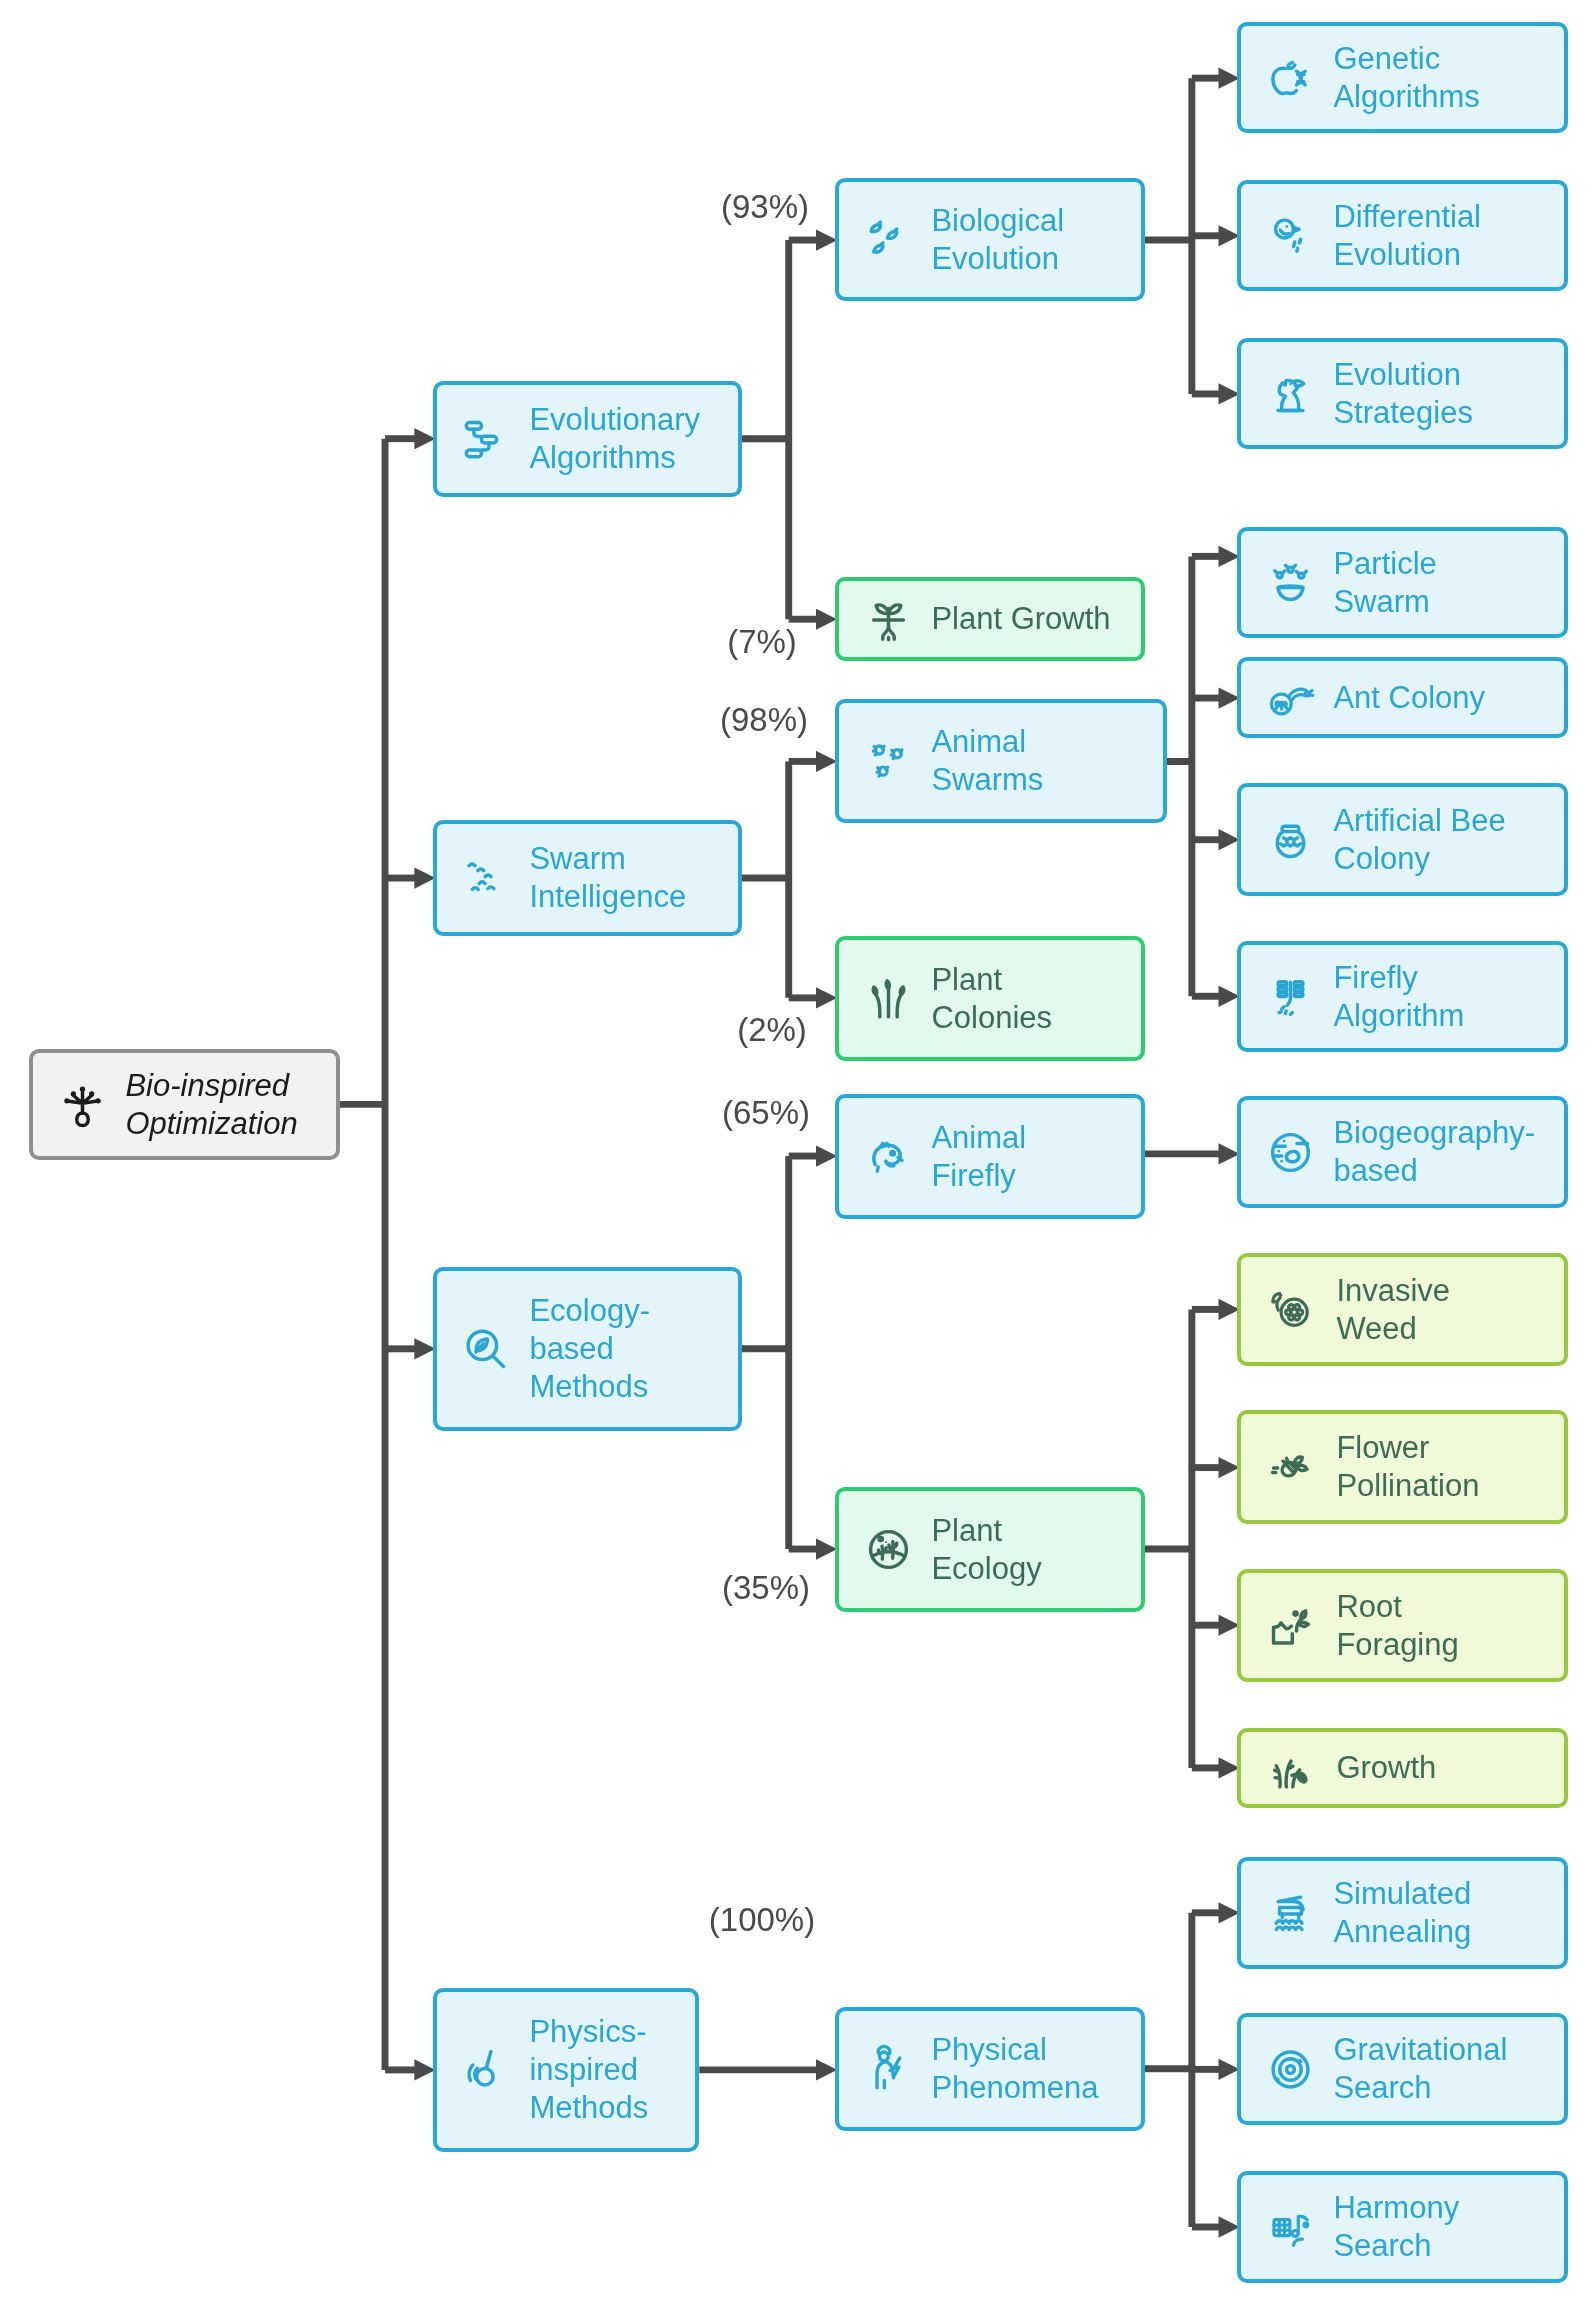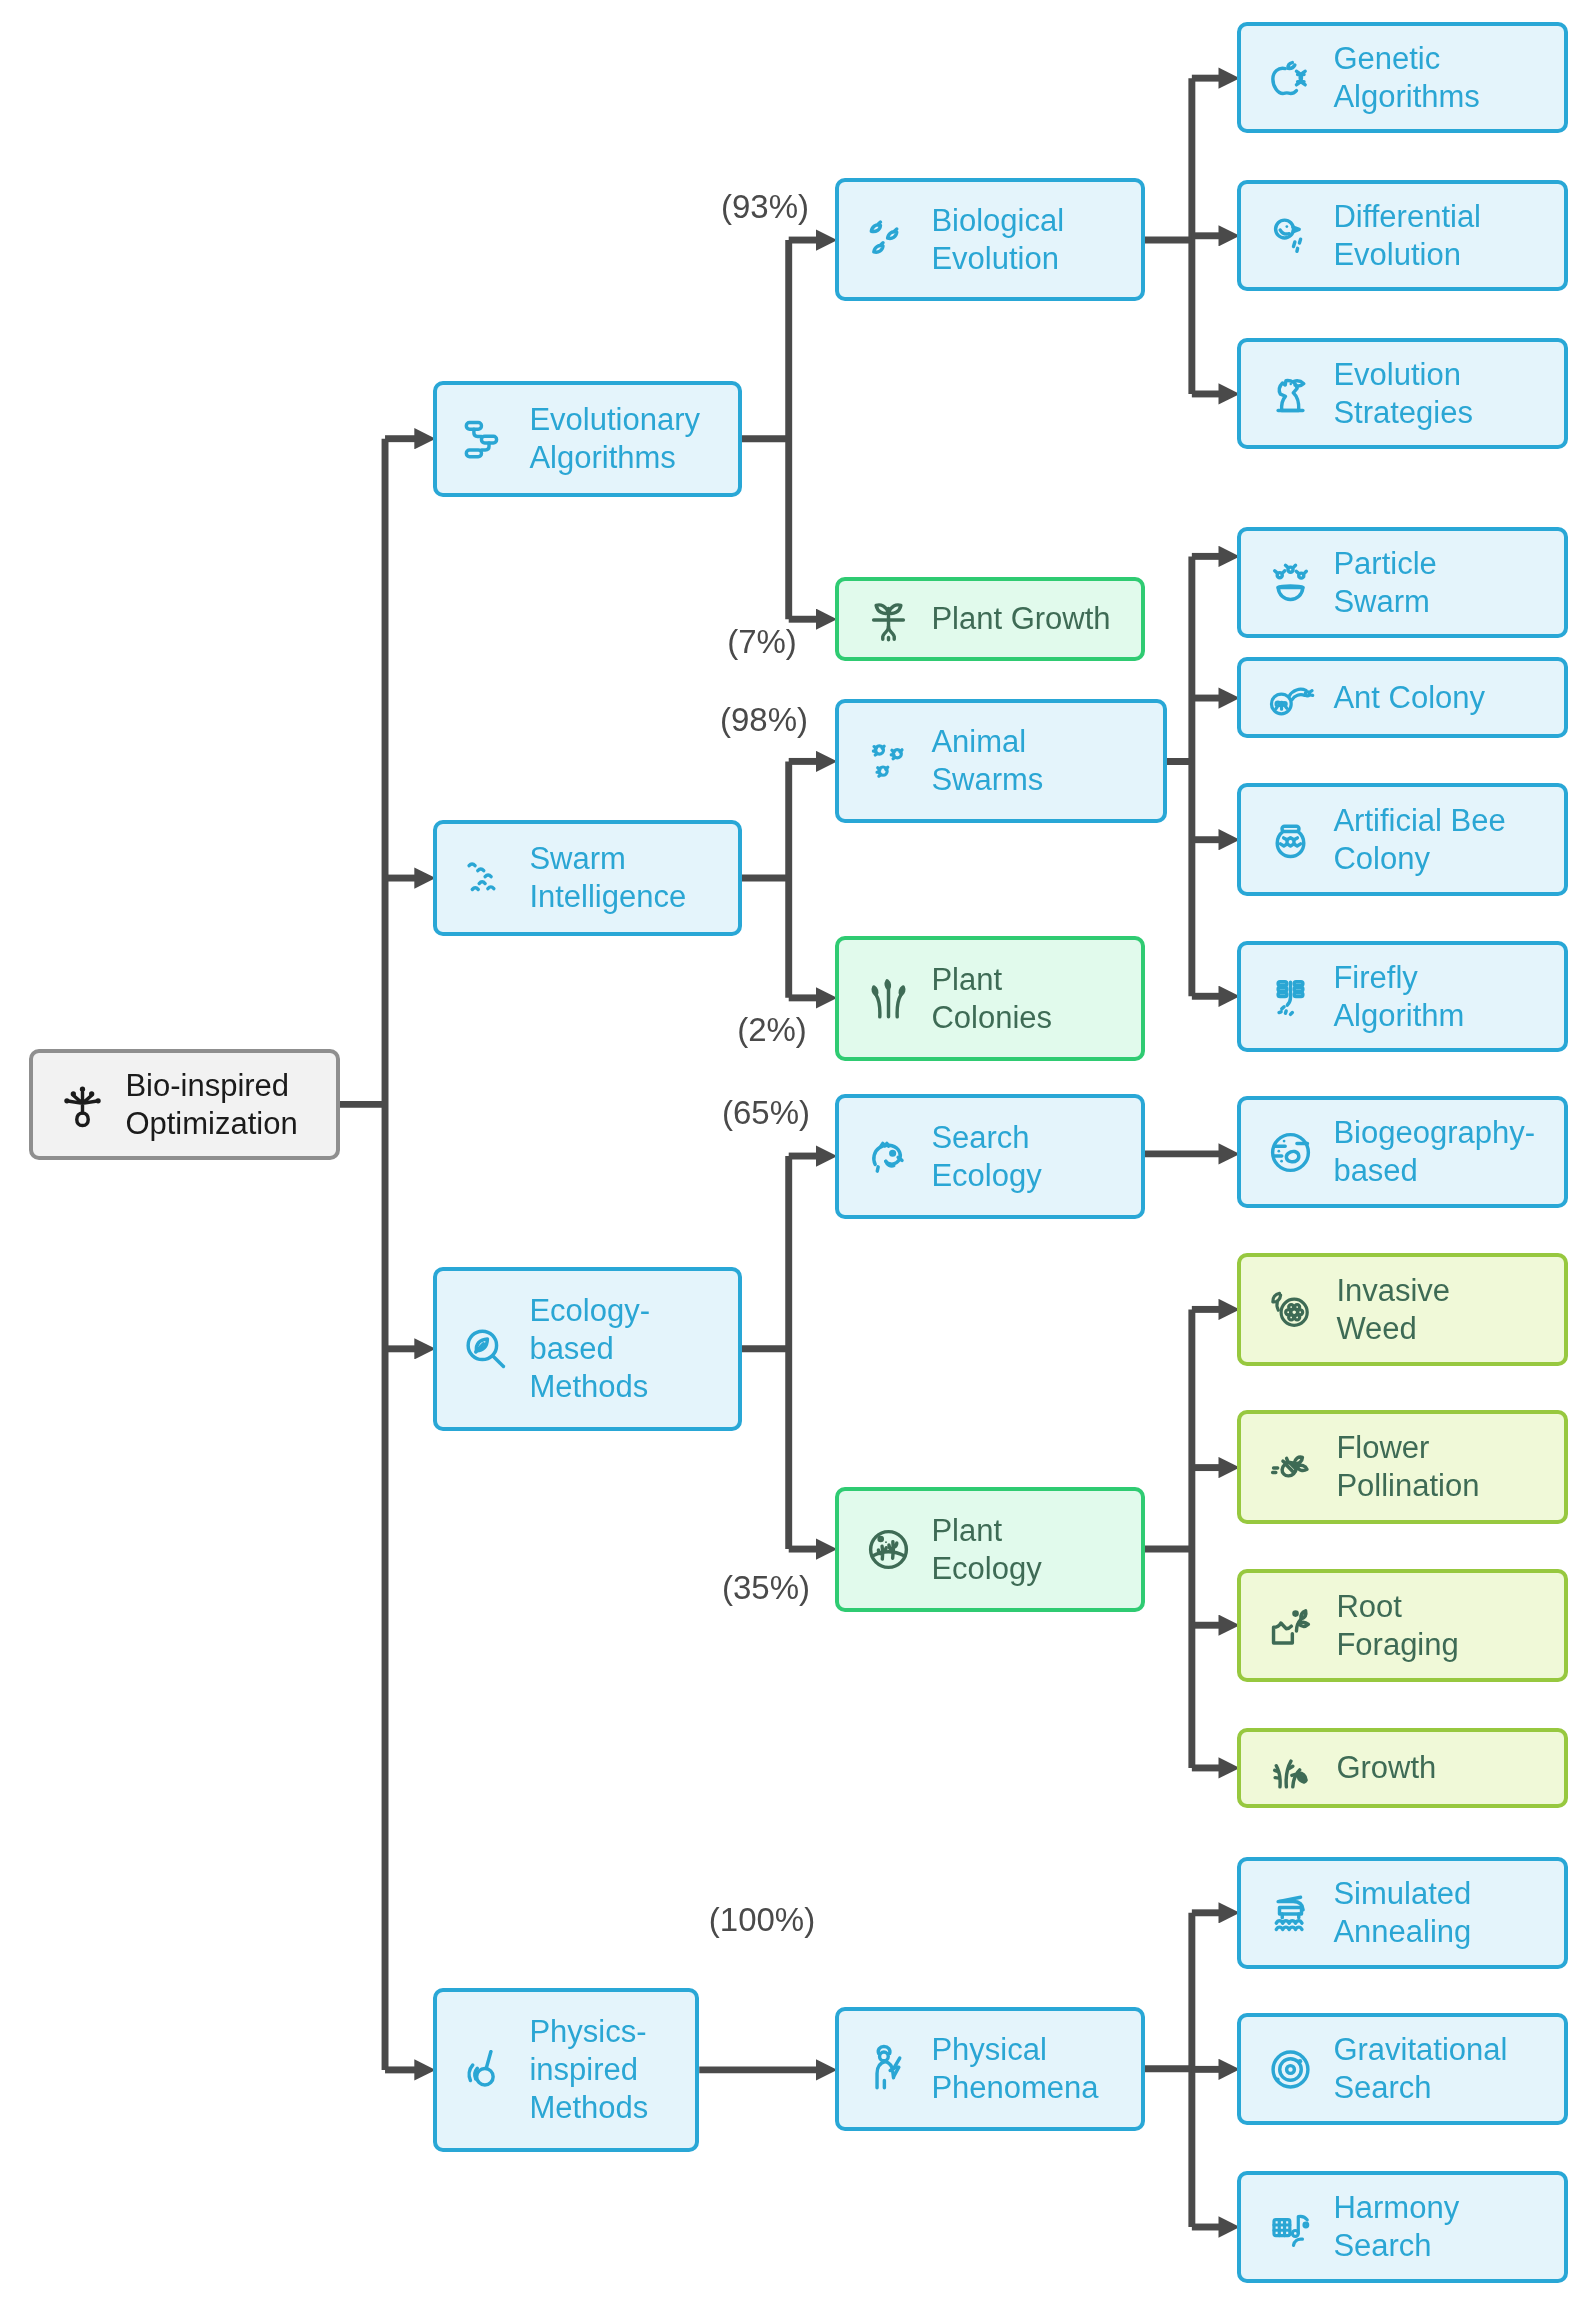--- a/index.html
+++ b/index.html
@@ -6,21 +6,21 @@
   #canvas{position:relative;width:1595px;height:2319px;background:#ffffff;
           font-family:"Liberation Sans",sans-serif;overflow:hidden;}
   #connectors{position:absolute;left:0;top:0;}
   .node{position:absolute;display:flex;align-items:center;box-sizing:border-box;
         border:4.8px solid;border-radius:10px;padding:0 15px 0 22.4px;gap:15px;background:#fff;}
   .node .icon{width:55px;height:55px;flex:0 0 auto;}
   .node .label{font-size:31px;line-height:1.22;}
   .blue {background:var(--blueFill);border-color:var(--blueBorder);color:var(--blueText);}
   .green{background:var(--greenFill);border-color:var(--greenBorder);color:var(--greenText);}
   .olive{background:var(--oliveFill);border-color:var(--oliveBorder);color:var(--oliveText);gap:18px;}
-  .gray {background:var(--grayFill);border-color:var(--grayBorder);color:var(--grayText);}
+  .gray {background:var(--grayFill);border-color:var(--grayBorder);color:var(--grayText);font-style:italic;}
   .pct{position:absolute;transform:translate(-50%,-50%);font-size:33px;color:var(--connector);
        white-space:nowrap;}
   .hiddefs{position:absolute;width:0;height:0;overflow:hidden;}
 </style>
 </head>
 <body>
 
 <svg class="hiddefs" xmlns="http://www.w3.org/2000/svg" aria-hidden="true">
   <defs>
     <g id="ic-base"></g>
@@ -376,21 +376,21 @@
   <div class="node green" style="left:835px;top:936px;width:310px;height:125px">
     <svg class="icon" viewBox="0 0 24 24">
         <use href="#i-stems"></use>
       </svg>
     <div class="label" style="max-width:181px">Plant Colonies</div>
   </div>
   <div class="node blue" style="left:835px;top:1094px;width:310px;height:125px">
     <svg class="icon" viewBox="0 0 24 24">
         <use href="#i-chameleon"></use>
       </svg>
-    <div class="label" style="max-width:186px">Search Ecology</div>
+    <div class="label" style="max-width:186px">Animal Firefly</div>
   </div>
   <div class="node green" style="left:835px;top:1487px;width:310px;height:125px">
     <svg class="icon" viewBox="0 0 24 24">
         <use href="#i-terrarium"></use>
       </svg>
     <div class="label" style="max-width:181px">Plant Ecology</div>
   </div>
   <div class="node blue" style="left:835px;top:2007px;width:310px;height:124px">
     <svg class="icon" viewBox="0 0 24 24">
         <use href="#i-zeus"></use>

